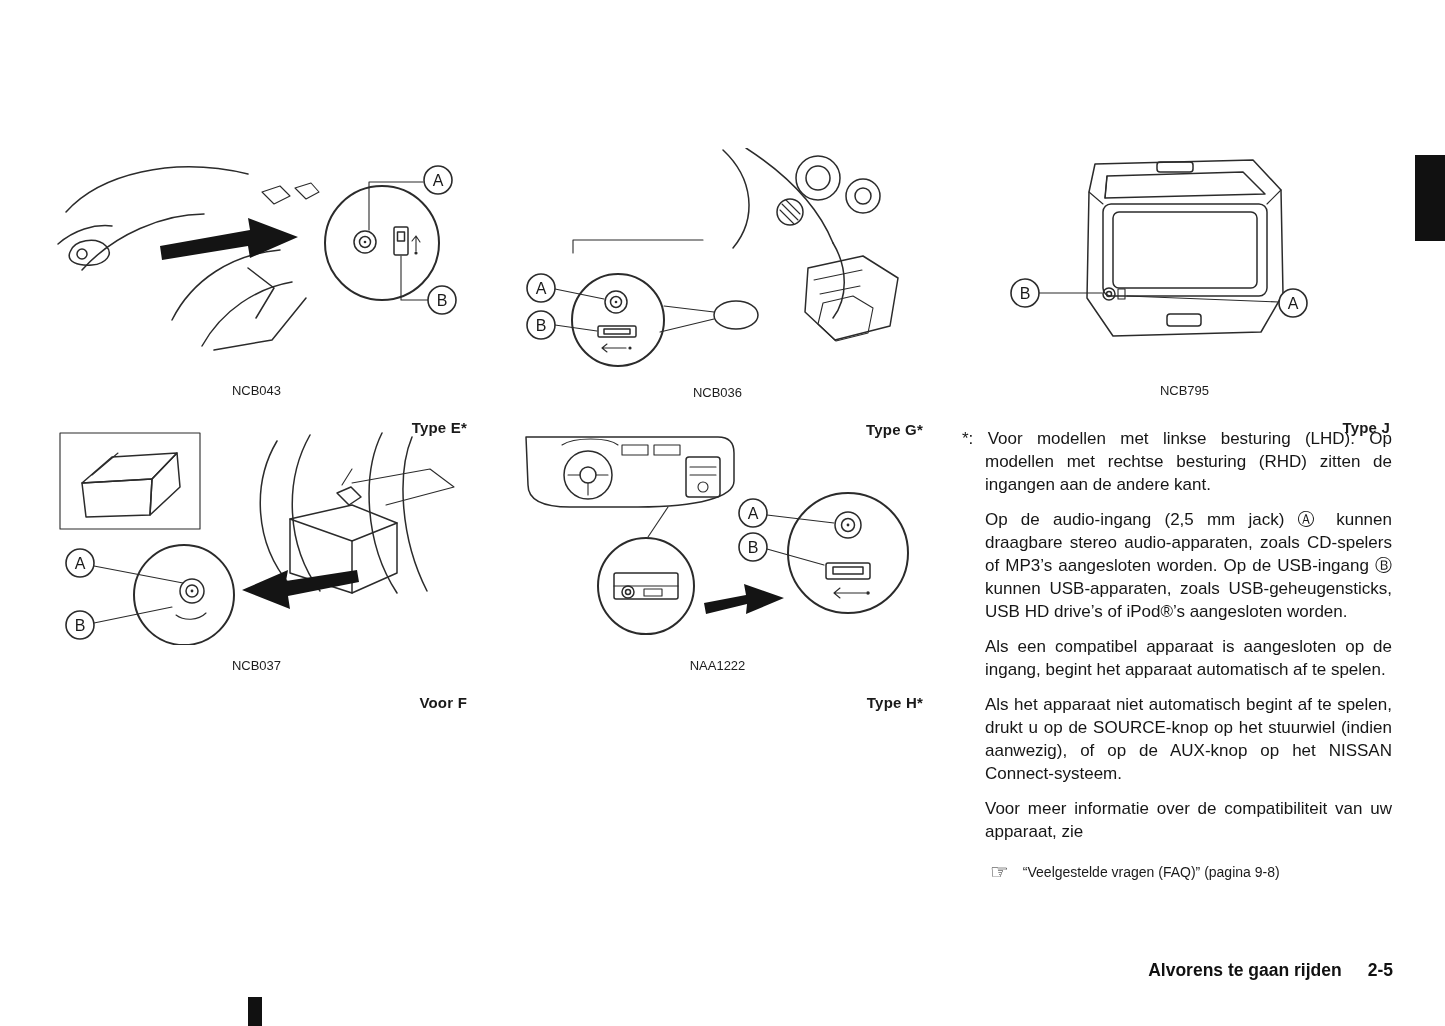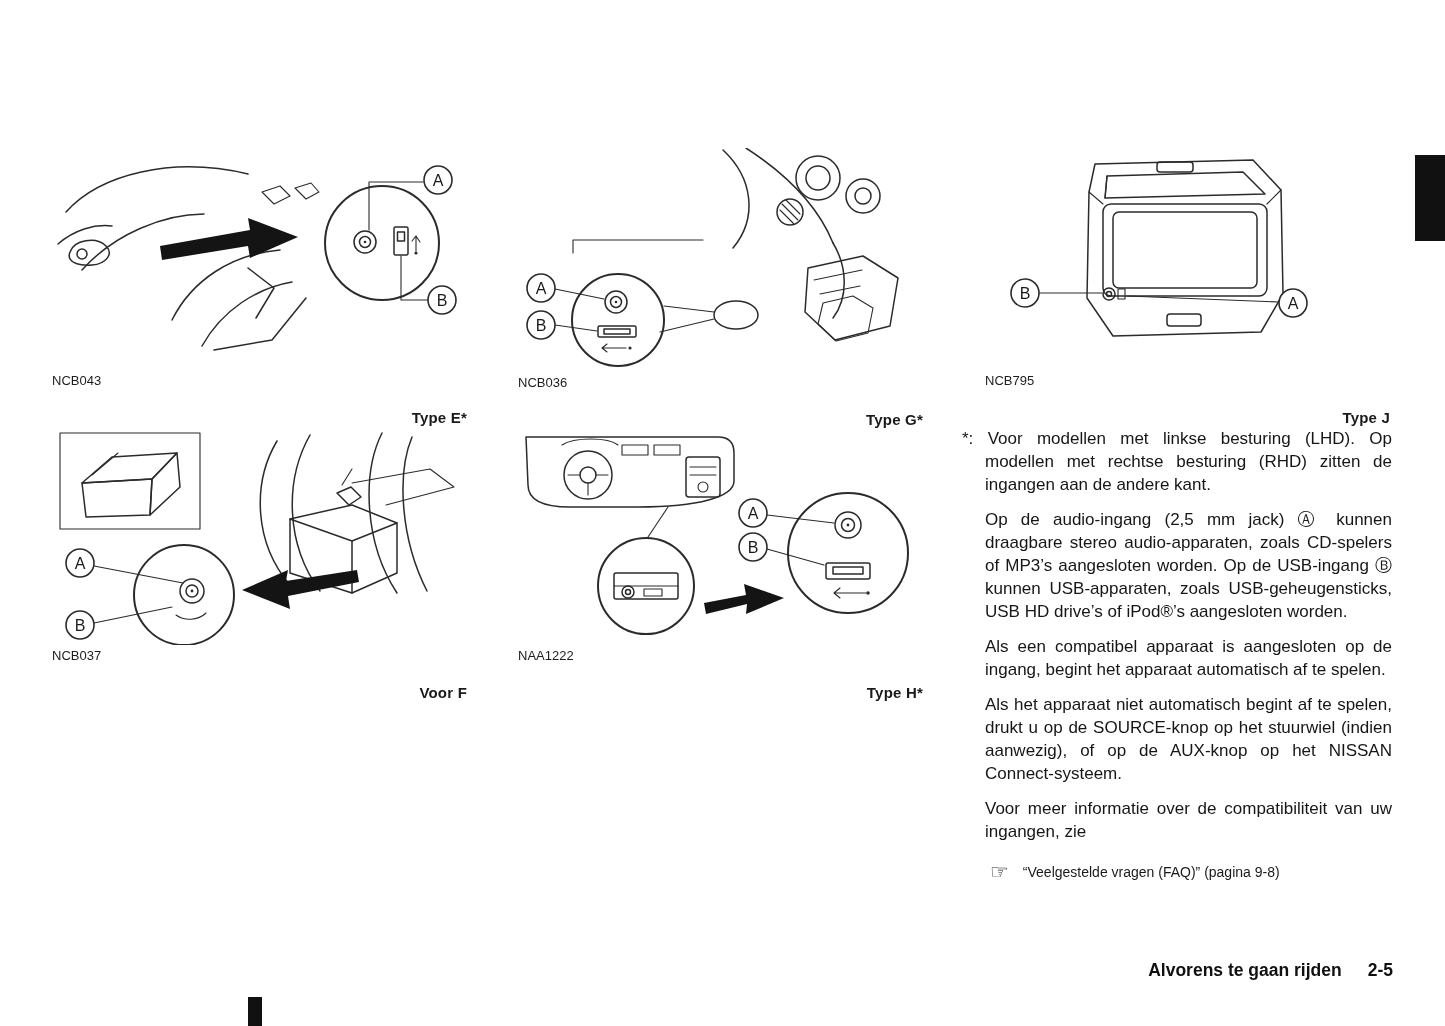--- a/index.html
+++ b/index.html
@@ -3,21 +3,21 @@
 <meta charset="utf-8">
 <style>
   * { margin:0; padding:0; box-sizing:border-box; }
   html,body { background:#ffffff; }
   .page {
     position:relative; width:1445px; height:1026px; background:#ffffff;
     font-family:"Liberation Sans", sans-serif; color:#1a1a1a; overflow:hidden;
   }
   .figure { position:absolute; display:flex; flex-direction:column; }
   .figure svg { display:block; }
-  .fig-code { font-size:13px; color:#1d1d1d; text-align:left; padding-right:6px; margin-top:3px; }
+  .fig-code { font-size:13px; color:#1d1d1d; text-align:center; padding-right:6px; margin-top:13px; }
   .fig-caption { font-size:15px; font-weight:bold; text-align:right; margin-top:21px; letter-spacing:0.2px; }
   svg .sketch { stroke:#2b2b2b; fill:none; stroke-width:1.5; stroke-linecap:round; stroke-linejoin:round; }
   svg .thin { stroke-width:1.1; }
   svg .callout-circle { fill:#ffffff; stroke:#2b2b2b; stroke-width:1.6; }
   svg .big-circle { fill:#ffffff; stroke:#2b2b2b; stroke-width:2; }
   svg text.callout-letter {
     font-family:"Liberation Sans", sans-serif; font-size:16px; fill:#1a1a1a;
     text-anchor:middle;
   }
   svg .arrow { fill:#141414; stroke:none; }
@@ -240,21 +240,21 @@
     </svg>
     <div class="fig-code">NAA1222</div>
     <div class="fig-caption">Type H*</div>
   </div>
 
   <div class="text-col">
     <p class="para footnote">*: Voor modellen met linkse besturing (LHD). Op modellen met rechtse besturing (RHD) zitten de ingangen aan de andere kant.</p>
     <p class="para">Op de audio-ingang (2,5 mm jack) Ⓐ kunnen draagbare stereo audio-apparaten, zoals CD-spelers of MP3’s aangesloten worden. Op de USB-ingang Ⓑ kunnen USB-apparaten, zoals USB-geheugensticks, USB HD drive’s of iPod®’s aangesloten worden.</p>
     <p class="para">Als een compatibel apparaat is aangesloten op de ingang, begint het apparaat automatisch af te spelen.</p>
     <p class="para">Als het apparaat niet automatisch begint af te spelen, drukt u op de SOURCE-knop op het stuurwiel (indien aanwezig), of op de AUX-knop op het NISSAN Connect-systeem.</p>
-    <p class="para">Voor meer informatie over de compatibiliteit van uw ingangen, zie</p>
+    <p class="para">Voor meer informatie over de compatibiliteit van uw apparaat, zie</p>
     <div class="reference">
       <span class="ref-icon">☞</span>
       <span class="ref-text">“Veelgestelde vragen (FAQ)” (pagina 9-8)</span>
     </div>
   </div>
 
   <div class="footer">
     <span>Alvorens te gaan rijden</span>
     <span>2-5</span>
   </div>

